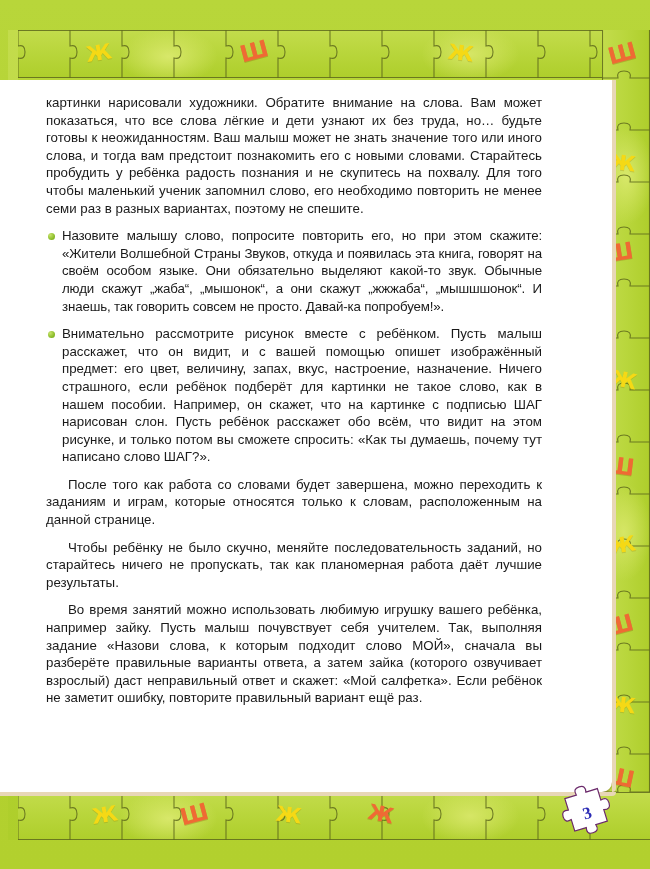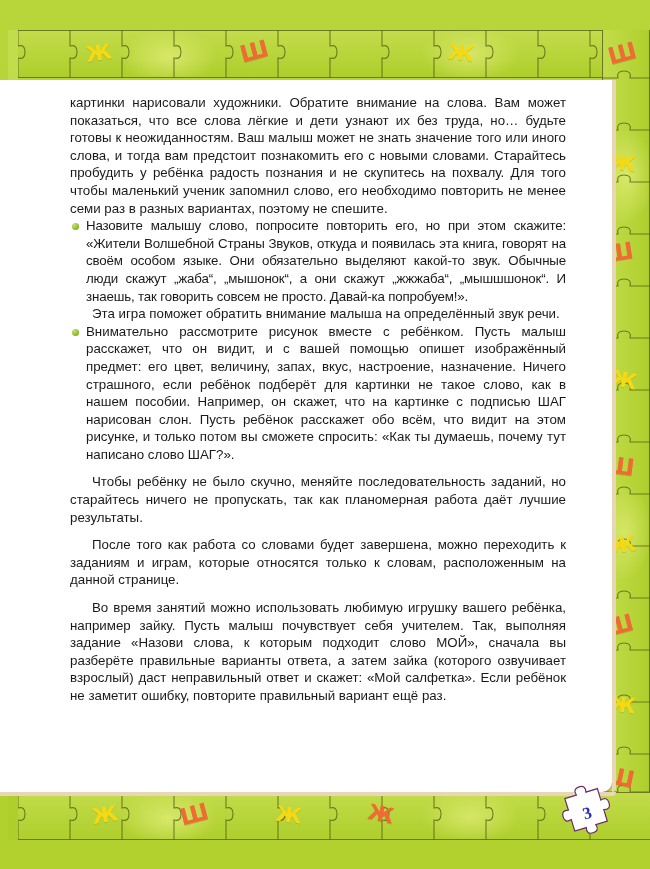--- a/index.html
+++ b/index.html
@@ -90,38 +90,39 @@
     border-radius:0 0 8px 0;
   }
   .paper-right-edge{
     position:absolute;right:-4px;top:0;width:4px;bottom:0;
     background:#e8d7b6;
     border-radius:0 0 8px 0;
   }
 
   .text-col{
     position:absolute;
-    left:74px;top:14px;width:496px;
+    left:50px;top:14px;width:496px;
   }
 
   p{
     margin:0;
     font-family:"Liberation Sans", sans-serif;
     font-size:13.3px;
     line-height:17.6px;
     color:#1a1a1a;
     text-align:justify;
     text-justify:inter-word;
     hyphens:manual;
   }
   p.indent{text-indent:22px;}
   p.gap{margin-top:10px;}
   p.bullet{
     position:relative;
     padding-left:16px;
+    margin-top:10px;
   }
   p.bullet .dot{
     position:absolute;left:2px;top:6px;
     width:7px;height:7px;border-radius:50%;
     background:radial-gradient(circle at 32% 30%, #c8e36c 0%, #8dbe2b 60%, #6d9b18 100%);
   }
   p.tight{letter-spacing:-0.15px;}
 
   
   .page-piece{
@@ -243,30 +244,29 @@
 
     <div class="text-col">
 
       <p>картинки нарисовали художники. Обратите внимание на слова. Вам может показаться, что все слова лёгкие и дети узнают их без труда, но… будьте готовы к неожиданностям. Ваш малыш может не знать значение того или иного слова, и тогда вам предстоит познакомить его с новыми словами. Старайтесь пробудить у ребёнка радость познания и не скупитесь на похвалу. Для того чтобы маленький ученик запомнил слово, его необходимо повторить не менее семи раз в разных вариантах, поэтому не спешите.</p>
 
 
       <p class="bullet tight">
         <span class="dot"></span><span>Назовите малышу слово, попросите повторить его, но при этом скажите: «Жители Волшебной Страны Звуков, откуда и появилась эта книга, говорят на своём особом языке. Они обязательно выделяют какой-то звук. Обычные люди скажут „жаба“, „мышонок“, а они скажут „жжжаба“, „мышшшонок“. И знаешь, так говорить совсем не просто. Давай-ка попробуем!».</span>
       </p>
 
-      <p class="indent">Эта игра поможет обратить внимание малыша на определённый звук речи.</p>
 
       <p class="bullet">
         <span class="dot"></span><span>Внимательно рассмотрите рисунок вместе с ребёнком. Пусть малыш расскажет, что он видит, и с вашей помощью опишет изображённый предмет: его цвет, величину, запах, вкус, настроение, назначение. Ничего страшного, если ребёнок подберёт для картинки не такое слово, как в нашем пособии. Например, он скажет, что на картинке с подписью ШАГ нарисован слон. Пусть ребёнок расскажет обо всём, что видит на этом рисунке, и только потом вы сможете спросить: «Как ты думаешь, почему тут написано слово ШАГ?».</span>
       </p>
 
 
+      <p class="indent gap">После того как работа со словами будет завершена, можно переходить к заданиям и играм, которые относятся только к словам, расположенным на данной странице.</p>
+
       <p class="indent gap">Чтобы ребёнку не было скучно, меняйте последовательность заданий, но старайтесь ничего не пропускать, так как планомерная работа даёт лучшие результаты.</p>
-
-      <p class="indent gap">После того как работа со словами будет завершена, можно переходить к заданиям и играм, которые относятся только к словам, расположенным на данной странице.</p>
 
       <p class="indent gap">Во время занятий можно использовать любимую игрушку вашего ребёнка, например зайку. Пусть малыш почувствует себя учителем. Так, выполняя задание «Назови слова, к которым подходит слово МОЙ», сначала вы разберёте правильные варианты ответа, а затем зайка (которого озвучивает взрослый) даст неправильный ответ и скажет: «Мой салфетка». Если ребёнок не заметит ошибку, повторите правильный вариант ещё раз.</p>
 
     </div>
   </div>
 
   <div class="page-piece">
     <svg width="60" height="60" viewBox="0 0 60 60">
       <path d="M14 10 H26 q-2 -7 5 -7 t5 7 H48 V22 q7 -2 7 5 t-7 5 V44 H36 q2 7 -5 7 t-5 -7 H14 V32 q-7 2 -7 -5 t7 -5 Z" fill="#ffffff" stroke="#6b2a6b" stroke-width="1.2"></path>
     </svg>

